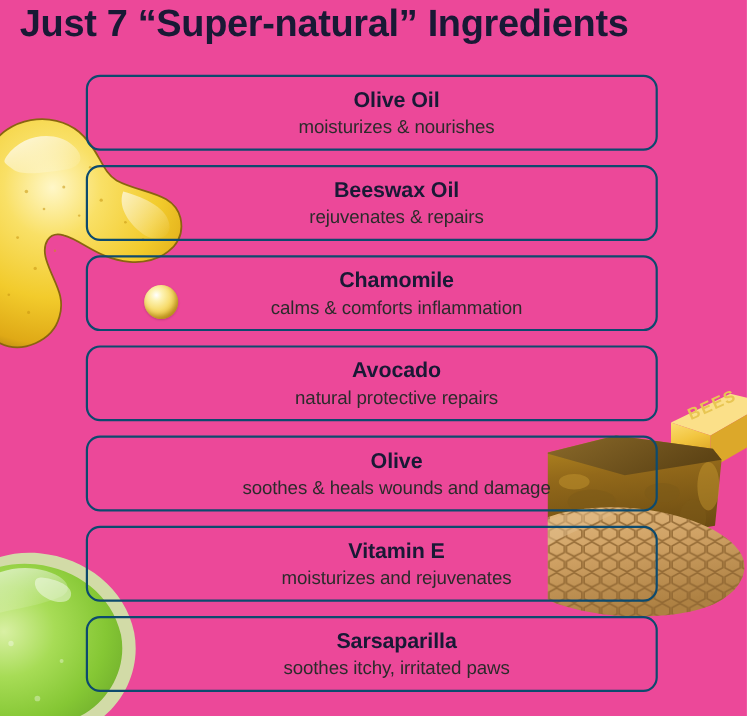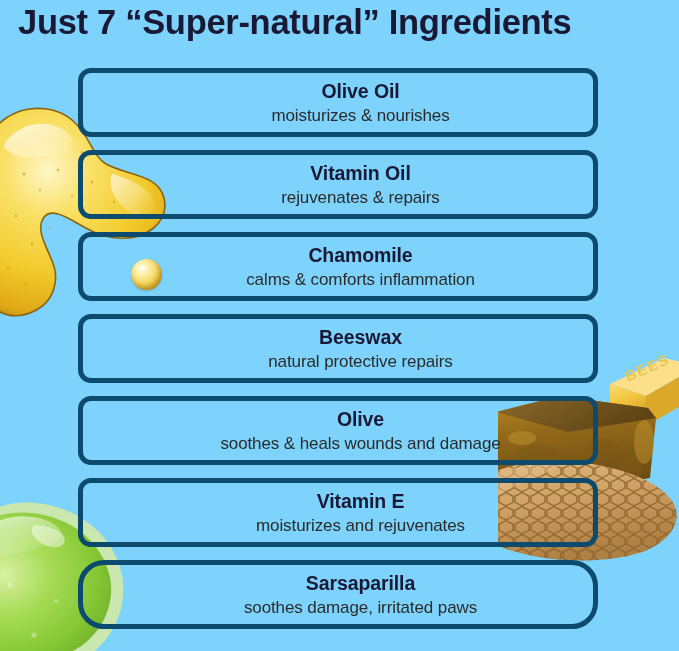--- a/index.html
+++ b/index.html
@@ -10,21 +10,21 @@
     background: #ffffff;
     font-family: "Liberation Sans", sans-serif;
     overflow: hidden;
     position: relative;
   }
 
   .page {
     position: relative;
     width: 679px;
     height: 651px;
-    background: #7dd3fc;
+    background: #ec4899;
     overflow: hidden;
   }
 
   
   .title {
     position: absolute;
     left: 18px;
     top: 0px;
     width: 650px;
     height: 48px;
@@ -92,30 +92,30 @@
     left: 78px;
     top: 68px;
     width: 520px;
   }
 
   .card {
     position: relative;
     width: 520px;
     height: 69px;
     margin-bottom: 13px;
-    border: 5px solid #0c4a6e;
+    border: 2px solid #0c4a6e;
     border-radius: 13px;
     background: rgba(255,255,255,0.0);
     display: flex;
     flex-direction: column;
     align-items: center;
     justify-content: center;
     padding-left: 45px;
   }
-  .card:last-child { margin-bottom: 12px; border-radius: 26px; }
+  .card:last-child { margin-bottom: 12px; }
 
   .card-name {
     font-size: 19.5px;
     font-weight: 700;
     color: #191935;
     letter-spacing: -0.1px;
     line-height: 24px;
     text-align: center;
   }
 
@@ -277,43 +277,43 @@
   </div>
 
   <div class="list">
 
     <div class="card">
       <div class="card-name">Olive Oil</div>
       <div class="card-desc">moisturizes &amp; nourishes</div>
     </div>
 
     <div class="card">
-      <div class="card-name">Vitamin Oil</div>
+      <div class="card-name">Beeswax Oil</div>
       <div class="card-desc">rejuvenates &amp; repairs</div>
     </div>
 
     <div class="card">
       <div class="card-name">Chamomile</div>
       <div class="card-desc">calms &amp; comforts inflammation</div>
     </div>
 
     <div class="card">
-      <div class="card-name">Beeswax</div>
+      <div class="card-name">Avocado</div>
       <div class="card-desc">natural protective repairs</div>
     </div>
 
     <div class="card">
       <div class="card-name">Olive</div>
       <div class="card-desc">soothes &amp; heals wounds and damage</div>
     </div>
 
     <div class="card">
       <div class="card-name">Vitamin E</div>
       <div class="card-desc">moisturizes and rejuvenates</div>
     </div>
 
     <div class="card">
       <div class="card-name">Sarsaparilla</div>
-      <div class="card-desc">soothes damage, irritated paws</div>
+      <div class="card-desc">soothes itchy, irritated paws</div>
     </div>
 
   </div>
 </div>
 
 </body></html>

